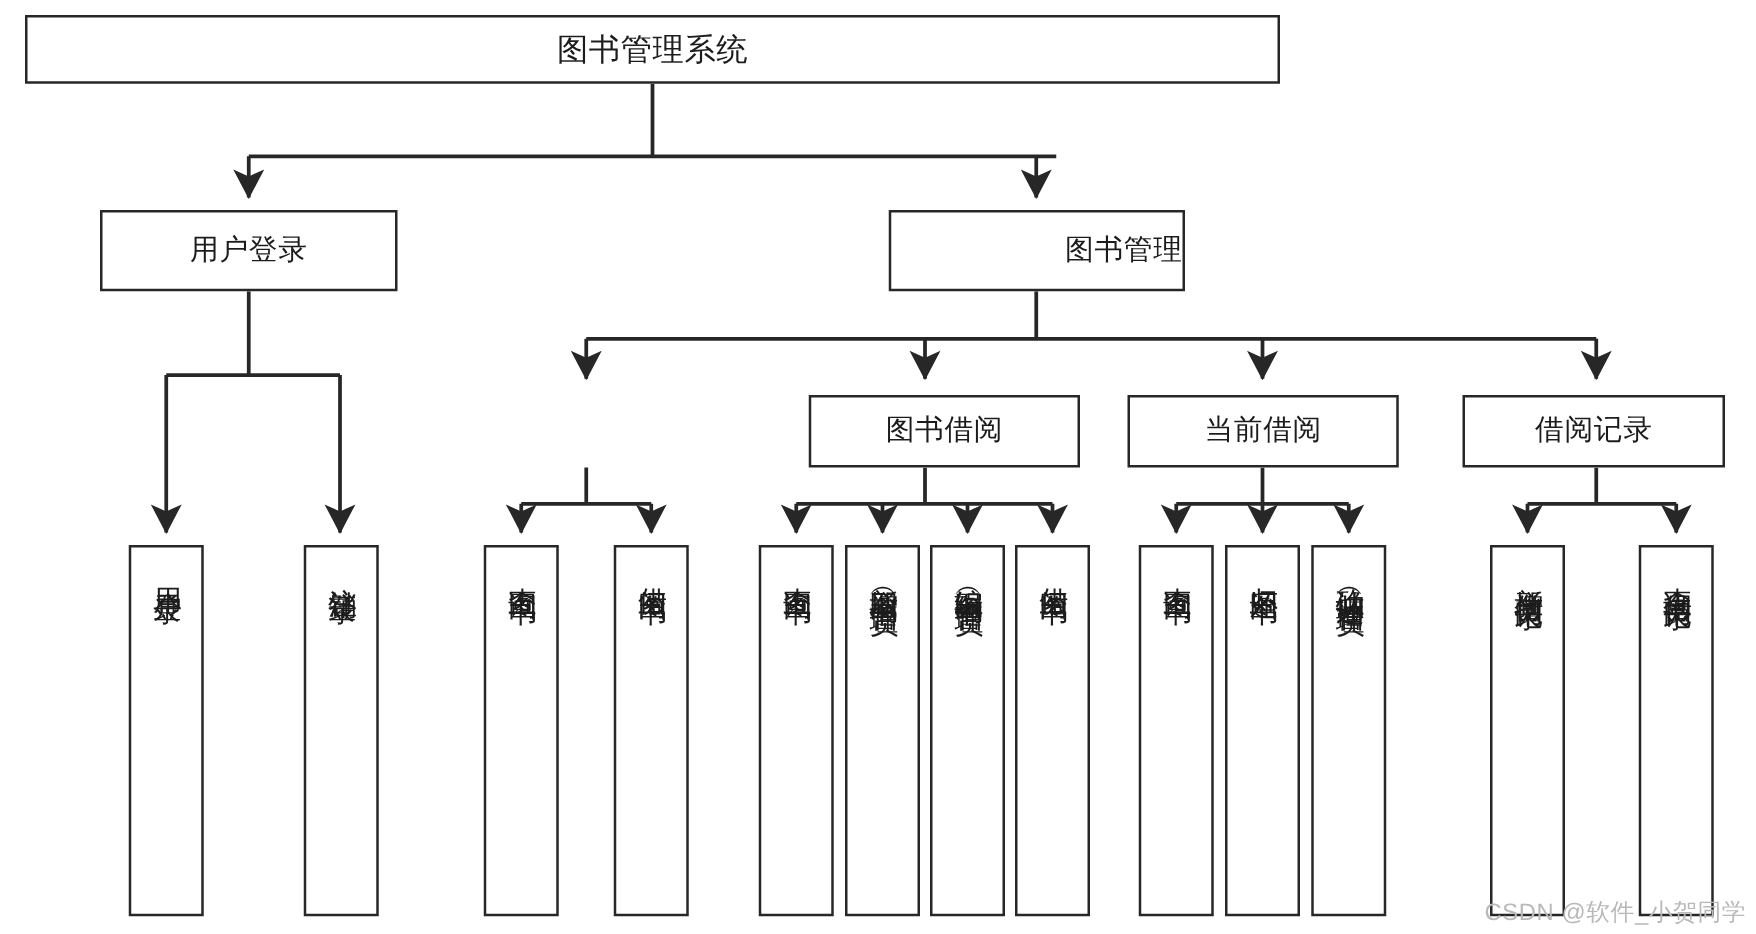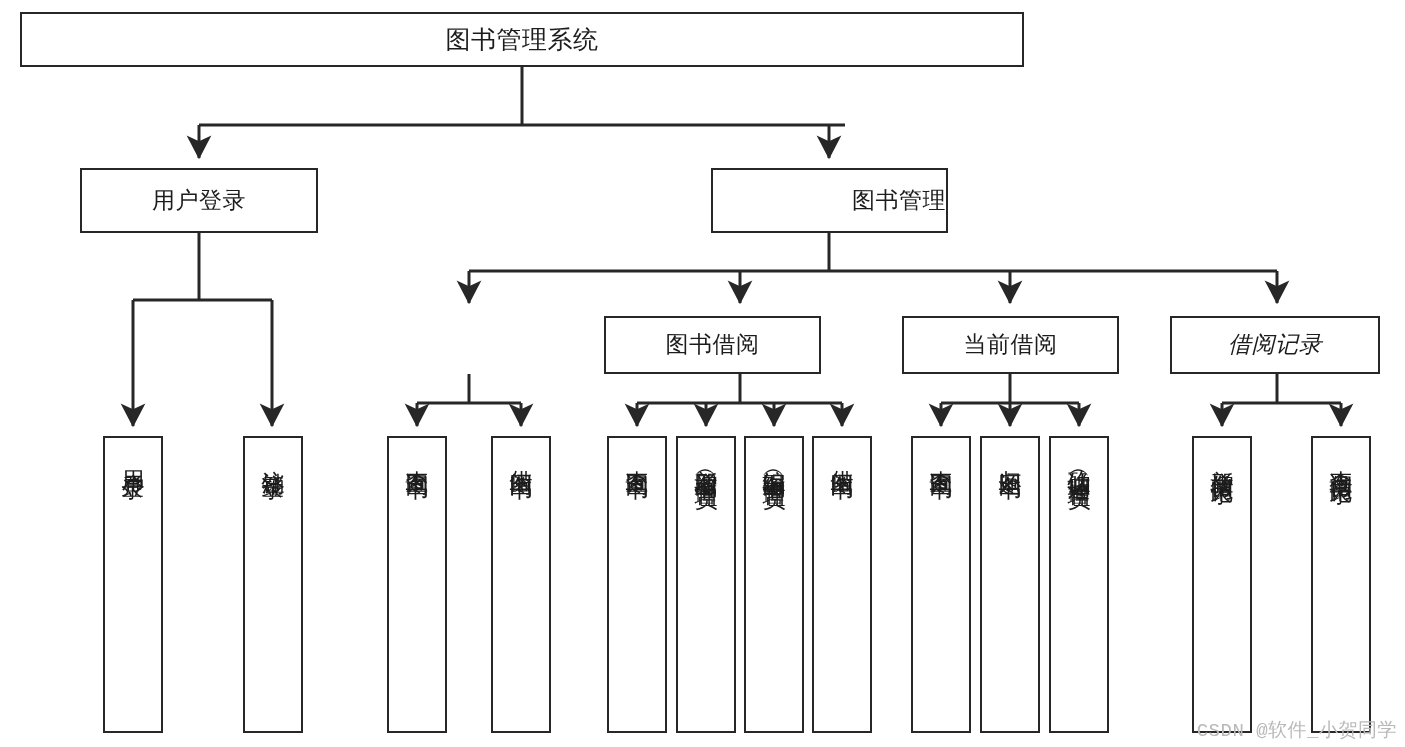--- a/index.html
+++ b/index.html
@@ -61,21 +61,21 @@
     font-size: 25px;
   }
   #watermark {
     position: absolute;
     right: 8px;
     bottom: 4px;
     font-size: 19px;
     color: #b9b9b9;
     letter-spacing: 0.5px;
     white-space: nowrap;
-    font-family: Liberation Mono, monospace;
+    font-family: Liberation Sans, sans-serif;
     margin-left: 31px;
   }
 </style>
 </head>
 <body>
 
 <div id="canvas">
 
   <svg id="wires" viewBox="0 0 1405 747" width="1405" height="747">
     <defs>
@@ -133,29 +133,29 @@
 
   <div class="node horiz" style="left:80px; top:168px; width:238px; height:65px;">
     <span class="label">用户登录</span>
   </div>
 
   <div class="node horiz" style="left:711px; top:168px; width:237px; height:65px;justify-content:flex-end;">
     <span class="label">图书管理</span>
   </div>
 
 
-  <div class="node horiz" style="left:604px; top:316px; width:217px; height:58px;">
+  <div class="node horiz" style="left:647px; top:316px; width:217px; height:58px;">
     <span class="label">图书借阅</span>
   </div>
 
   <div class="node horiz" style="left:902px; top:316px; width:217px; height:58px;align-items:center;">
     <span class="label">当前借阅</span>
   </div>
 
-  <div class="node horiz" style="left:1170px; top:316px; width:210px; height:58px;font-style:italic;">
+  <div class="node horiz" style="left:1170px; top:316px; width:210px; height:58px;">
     <span class="label">借阅记录</span>
   </div>
 
   <div class="node vert" style="left:103px; top:436px; width:60px; height:297px;">
     <span class="label">用户登录</span>
   </div>
 
   <div class="node vert" style="left:243px; top:436px; width:60px; height:297px;">
     <span class="label">注销登录</span>
   </div>

